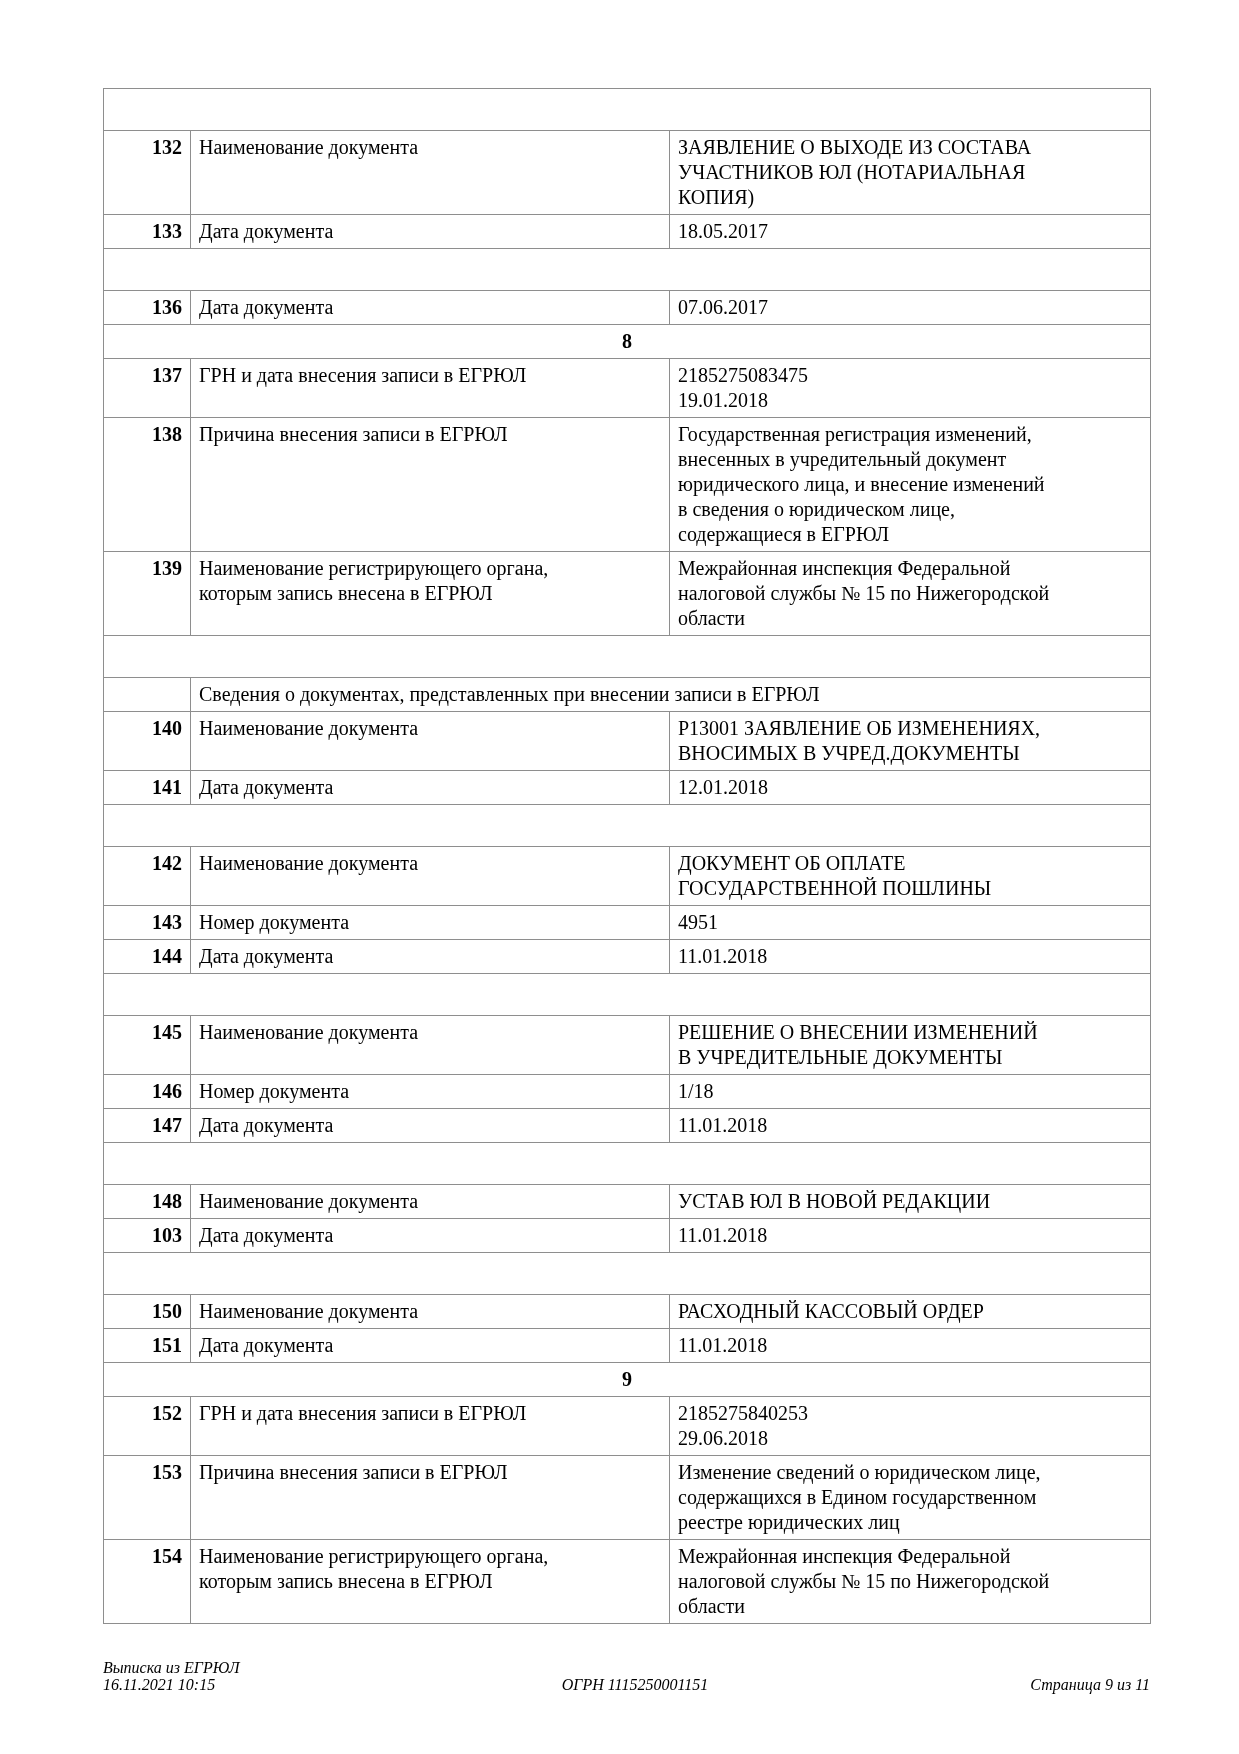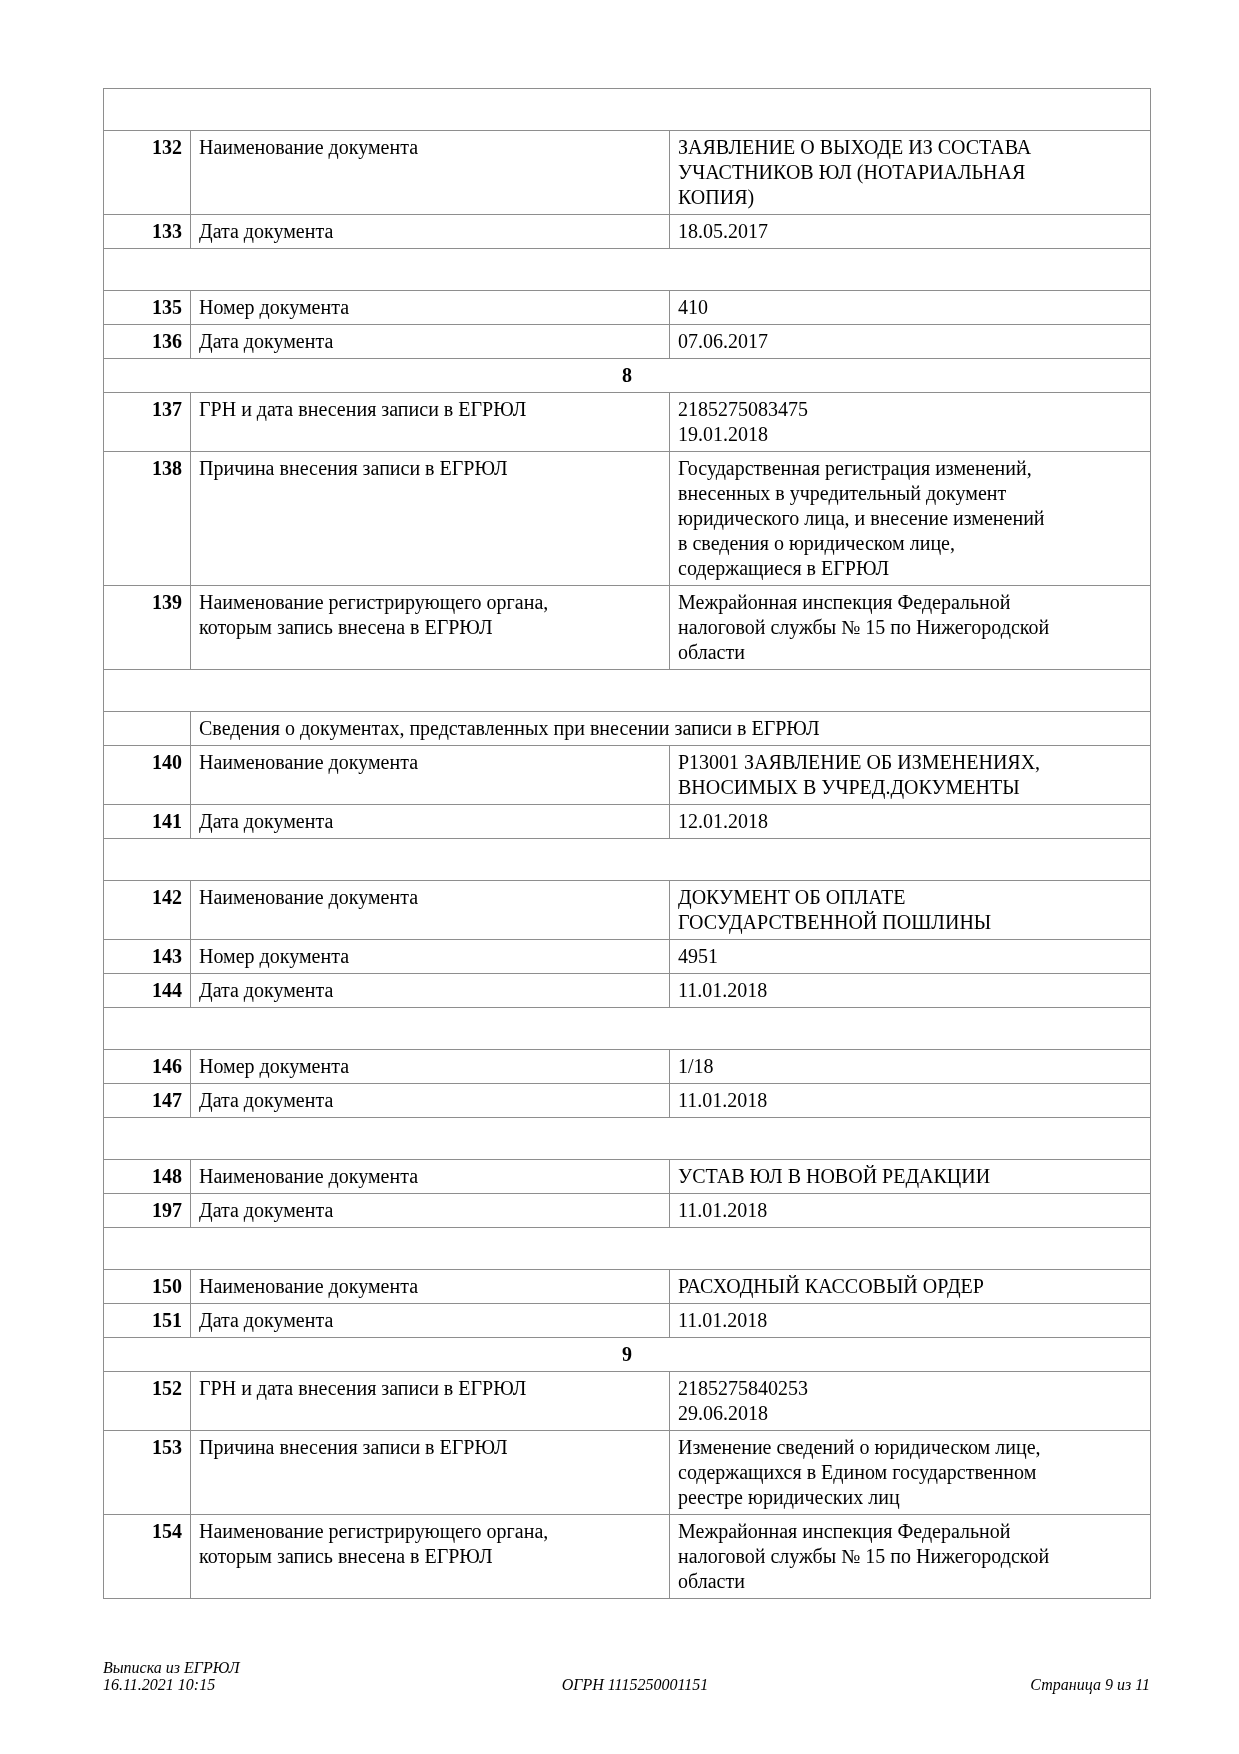--- a/index.html
+++ b/index.html
@@ -90,25 +90,20 @@
         </tr>
         <tr>
           <td class="c-num">133</td>
           <td class="c-label">Дата документа</td>
           <td class="c-value">18.05.2017</td>
         </tr>
         <tr>
           <td class="c-spacer" colspan="3"></td>
         </tr>
         <tr>
-          <td class="c-num">135</td>
-          <td class="c-label">Номер документа</td>
-          <td class="c-value">410</td>
-        </tr>
-        <tr>
           <td class="c-num">136</td>
           <td class="c-label">Дата документа</td>
           <td class="c-value">07.06.2017</td>
         </tr>
         <tr>
           <td class="c-section" colspan="3">8</td>
         </tr>
         <tr>
           <td class="c-num">137</td>
           <td class="c-label">ГРН и дата внесения записи в ЕГРЮЛ</td>
@@ -166,39 +161,45 @@
         </tr>
         <tr>
           <td class="c-num">144</td>
           <td class="c-label">Дата документа</td>
           <td class="c-value">11.01.2018</td>
         </tr>
         <tr>
           <td class="c-spacer" colspan="3"></td>
         </tr>
         <tr>
+          <td class="c-num">145</td>
+          <td class="c-label">Наименование документа</td>
+          <td class="c-value">РЕШЕНИЕ О ВНЕСЕНИИ ИЗМЕНЕНИЙ
+В УЧРЕДИТЕЛЬНЫЕ ДОКУМЕНТЫ</td>
+        </tr>
+        <tr>
           <td class="c-num">146</td>
           <td class="c-label">Номер документа</td>
           <td class="c-value">1/18</td>
         </tr>
         <tr>
           <td class="c-num">147</td>
           <td class="c-label">Дата документа</td>
           <td class="c-value">11.01.2018</td>
         </tr>
         <tr>
           <td class="c-spacer" colspan="3"></td>
         </tr>
         <tr>
           <td class="c-num">148</td>
           <td class="c-label">Наименование документа</td>
           <td class="c-value">УСТАВ ЮЛ В НОВОЙ РЕДАКЦИИ</td>
         </tr>
         <tr>
-          <td class="c-num">197</td>
+          <td class="c-num">103</td>
           <td class="c-label">Дата документа</td>
           <td class="c-value">11.01.2018</td>
         </tr>
         <tr>
           <td class="c-spacer" colspan="3"></td>
         </tr>
         <tr>
           <td class="c-num">150</td>
           <td class="c-label">Наименование документа</td>
           <td class="c-value">РАСХОДНЫЙ КАССОВЫЙ ОРДЕР</td>

